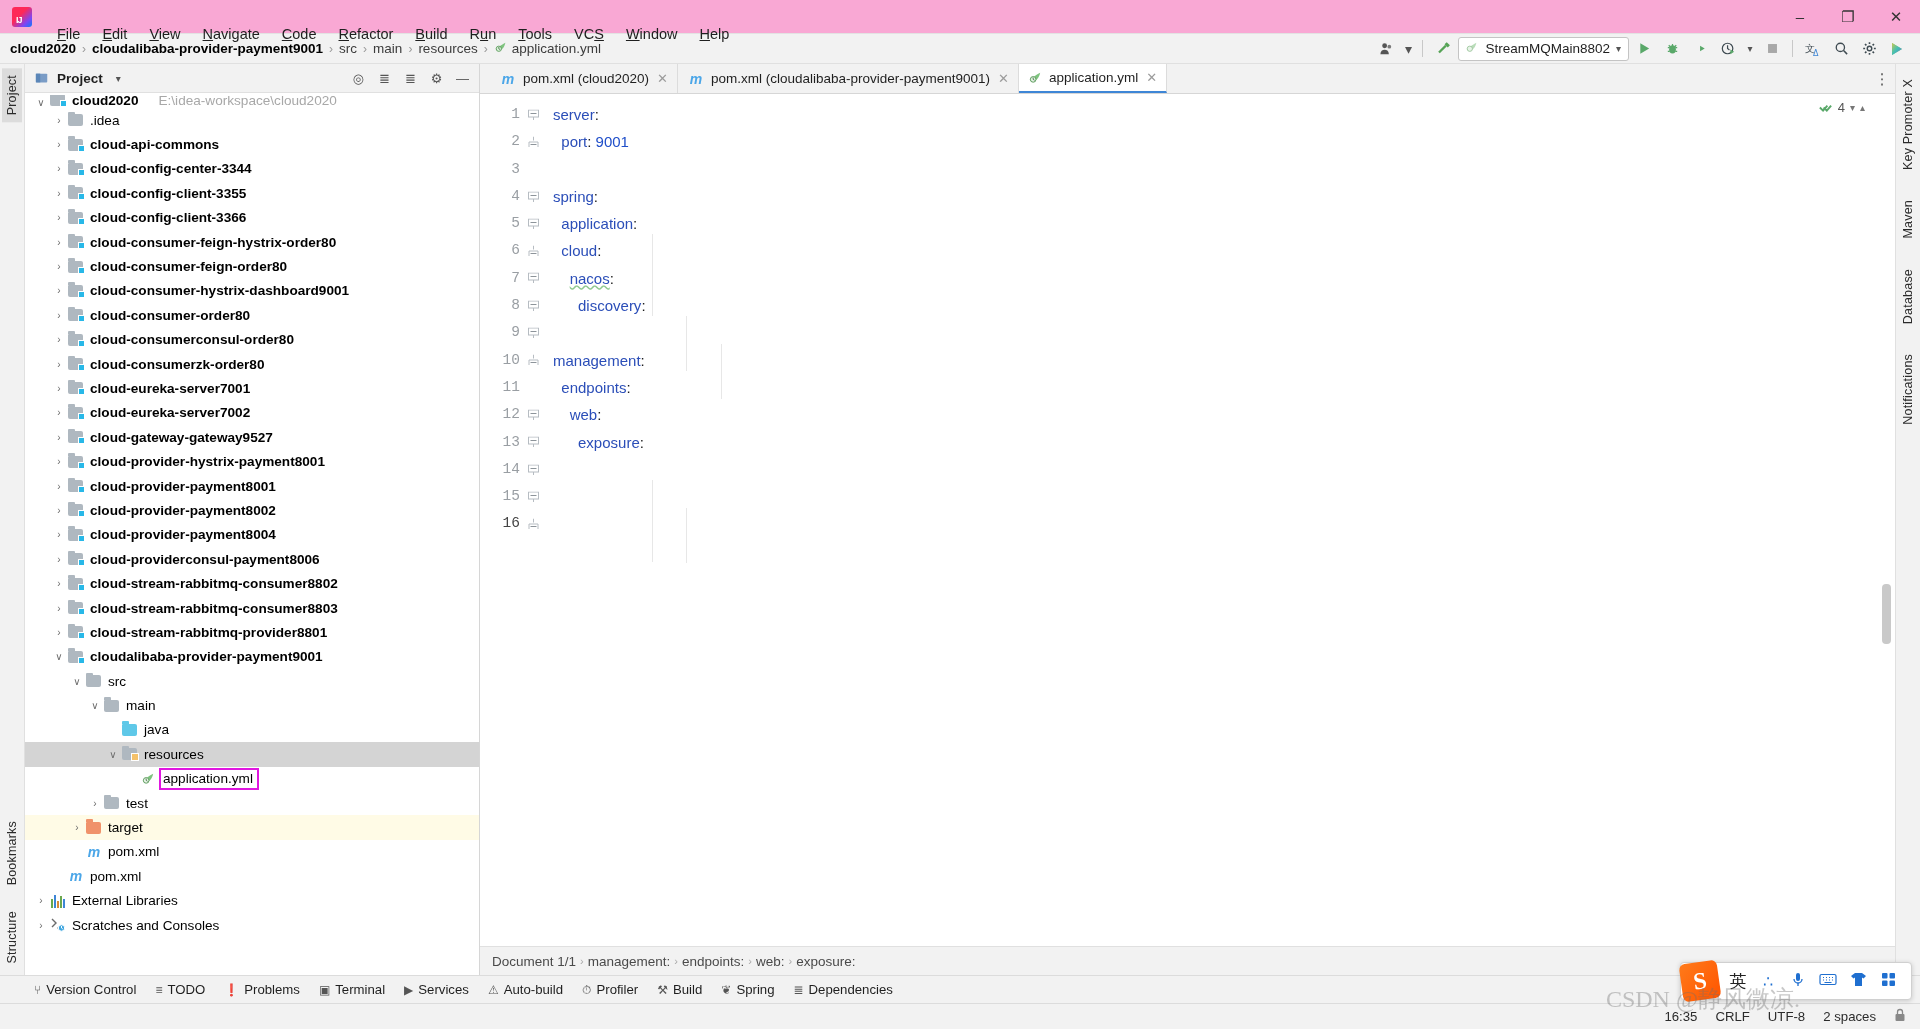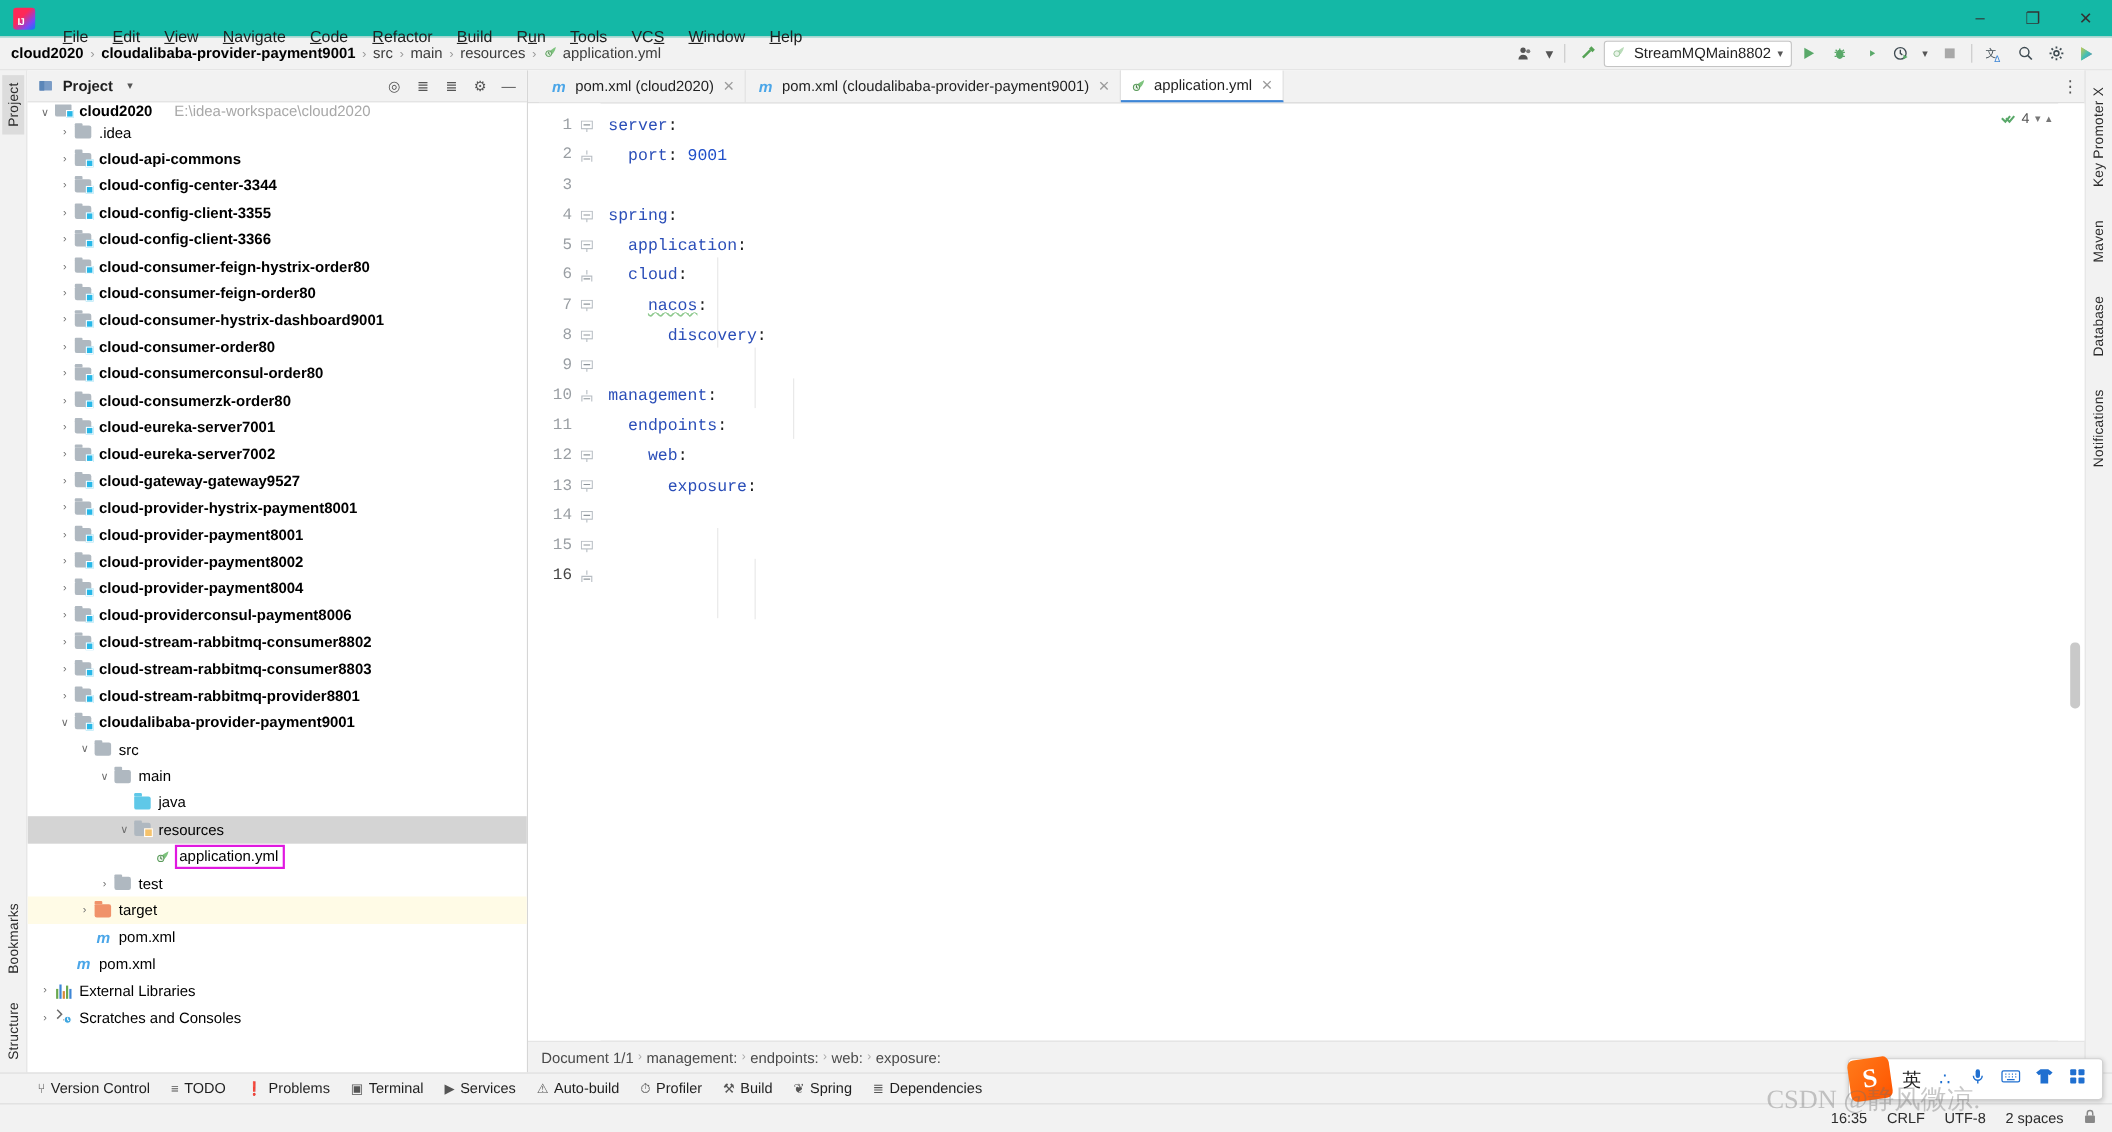--- a/index.html
+++ b/index.html
@@ -9,21 +9,21 @@
     font-size: 13px;
     background: #f2f2f2;
     color: #1f1f1f;
     overflow: hidden;
   }
   .app { width: 1920px; height: 1029px; display: flex; flex-direction: column; background: #f2f2f2; }
 
   
   .titlebar {
     height: 30px; min-height: 34px; display: flex; align-items: center;
-    background: #14b8a6; border-bottom: 1px solid #e3e3e3; position: relative;
+    background: #f9a8d4; border-bottom: 1px solid #e3e3e3; position: relative;
   }
   .ij-logo {
     width: 20px; height: 20px; margin-left: 12px; margin-right: 14px;
     border-radius: 3px; position: relative; overflow: hidden;
     background: linear-gradient(135deg,#fe2857 0%,#fe2857 40%,#7d46f5 75%,#087cfa 100%);
   }
   .ij-logo span {
     position:absolute; left:4px; bottom:2px; color:#fff; font-size:9px;
     font-weight:bold; font-family:"Liberation Sans",sans-serif; letter-spacing:-1px;
   }
@@ -149,21 +149,21 @@
     font-family: "Liberation Mono", monospace; font-size: 14.5px; color: #999ea3; padding-top: 7px; text-align: right;
   }
   .gline { height: 27.3px; line-height: 27.3px; padding-right: 26px; position: relative; }
   .gline.cur { color: #444; }
   .fold-mark {
     position: absolute; right: 7px; top: 50%; transform: translateY(-50%);
     width: 11px; height: 11px; color: #9aa0a6; font-size: 9px; line-height: 11px; text-align:center;
   }
   .code {
     flex: 1; position: relative; padding-top: 7px; overflow: hidden;
-    font-family: Liberation Mono, monospace; font-size: 15px;
+    font-family: Liberation Sans, sans-serif; font-size: 15px;
   }
   .cline { height: 27.3px; line-height: 27.3px; white-space: pre; padding-left: 7px; }
   .cline.cur { background: #fcfaf2; }
   .k { color: #2b4eb8; }
   .v { color: #1d1d1d; }
   .num { color: #1f4ec9; }
   .str { color: #2b4eb8; }
   .cm { color: #3a9a5a; font-style: italic; }
   .wav { text-decoration: underline wavy #8fc98f; text-decoration-skip-ink: none; }
   .guide { position: absolute; width: 1px; background: #e7e7e7; }

